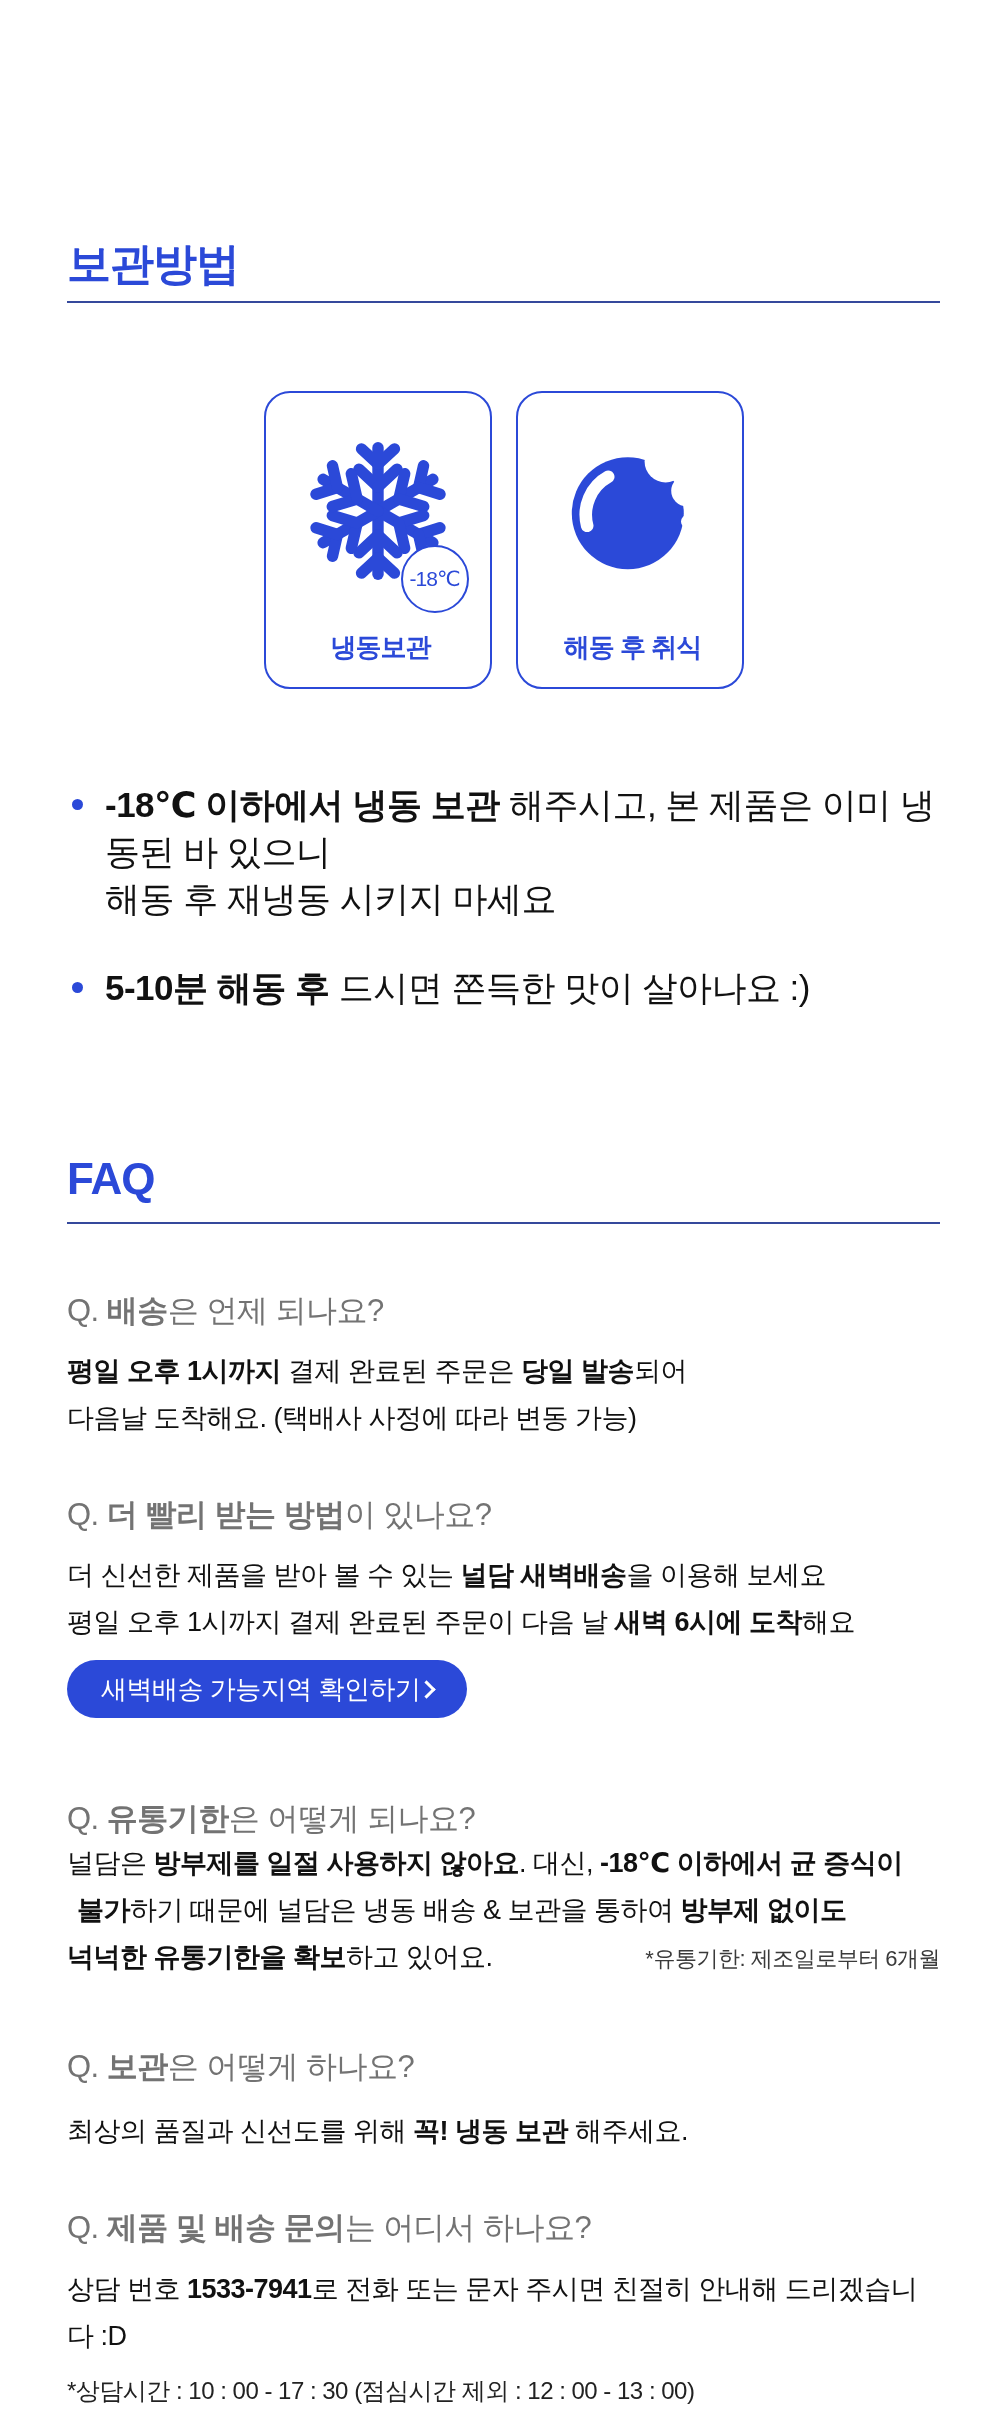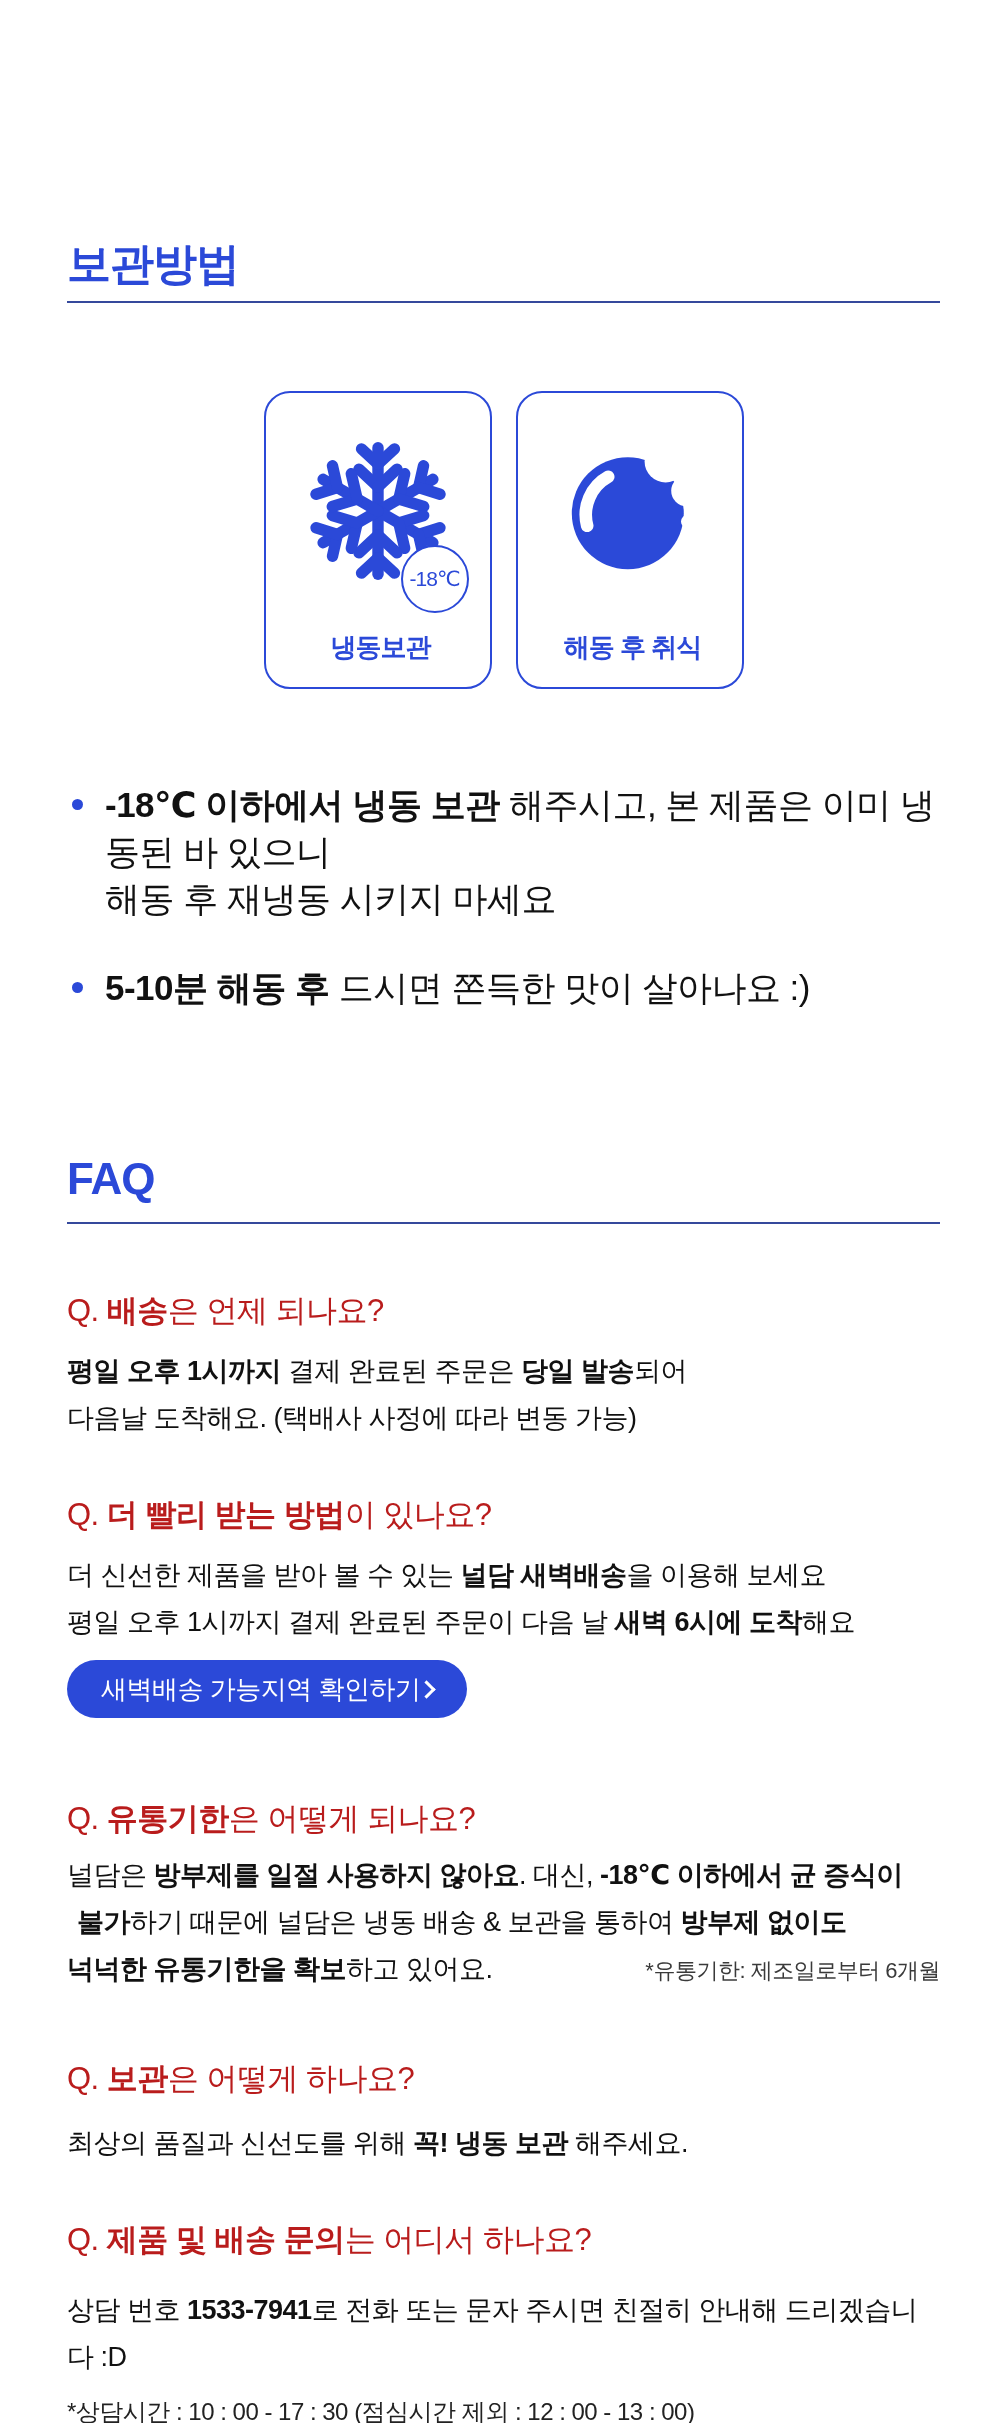--- a/index.html
+++ b/index.html
@@ -44,34 +44,34 @@
   .dot {
     flex:0 0 auto; width:11px; height:11px; border-radius:50%;
     background:#2b49d8; margin:18px 22px 0 5px;
   }
   .btext { font-size:35px; line-height:47px; letter-spacing:-0.5px; }
   b, .b { font-weight:700; }
 
   
   .faq-title { margin-top:140px; }
   .faq-div { margin-top:16px; height:2px; background:#35499c; }
-  .q { font-size:31px; line-height:42px; color:#b91c1c; letter-spacing:-0.5px; }
+  .q { font-size:31px; line-height:42px; color:#737373; letter-spacing:-0.5px; }
   .q .q-em { font-weight:700; }
   .mt-q1 { margin-top:66px; }
   .mt-q  { margin-top:52px; }
   .mt-q3 { margin-top:80px; }
   .mt-q4 { margin-top:64px; }
   .ans { margin-top:16px; font-size:27px; line-height:47px; letter-spacing:-0.5px; }
-  .ans-tight { margin-top:12px; }
+  .ans-tight { margin-top:0; }
   .ans-line { display:block; }
   .indent-sm { padding-left:10px; }
   .line-flex { display:flex; justify-content:space-between; align-items:baseline; }
   .side-note { font-size:22px; color:#3a3a3a; letter-spacing:-0.5px; }
   .ans-mt20 { margin-top:20px; }
-  .ans-mt26 { margin-top:26px; }
+  .ans-mt26 { margin-top:17px; }
   .foot-note { margin-top:14px; font-size:24px; line-height:33px; color:#222; letter-spacing:-0.5px; }
 
   
   .pill-btn {
     margin-top:14px; display:inline-flex; align-items:center; 
     height:58px; padding:0 34px; border:none; border-radius:30px;
     background:#2b49d8; color:#ffffff; font-size:26px; letter-spacing:-0.5px;
     font-family:inherit; cursor:pointer;
   }
   .chev {

